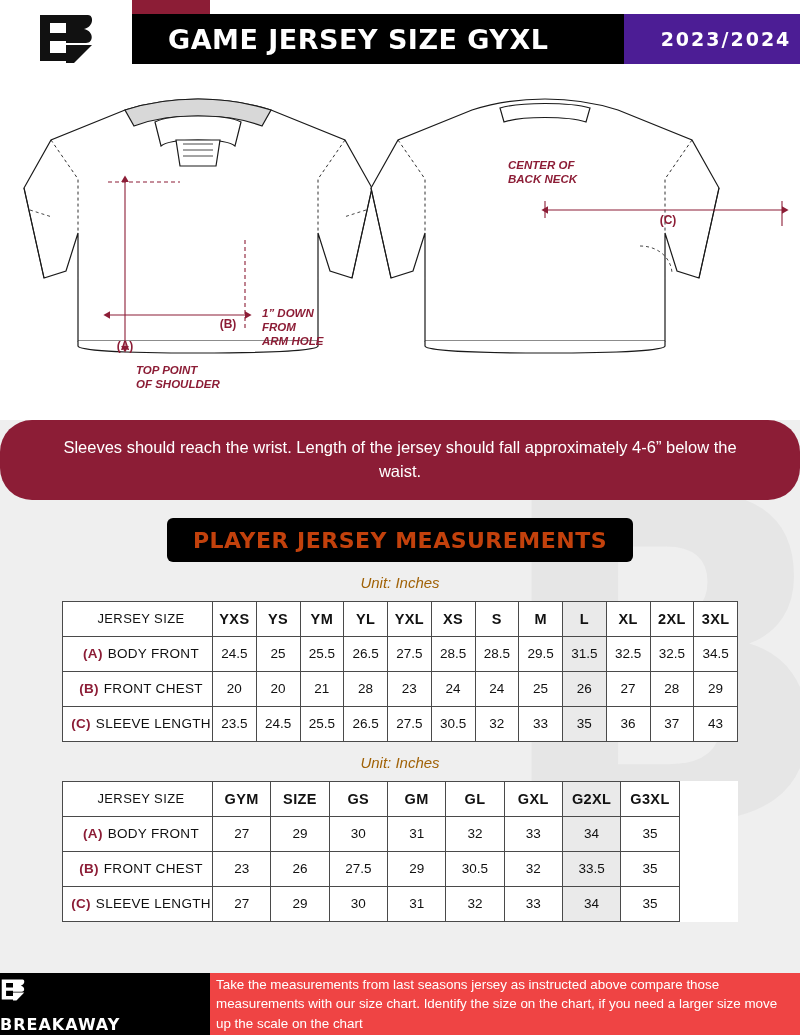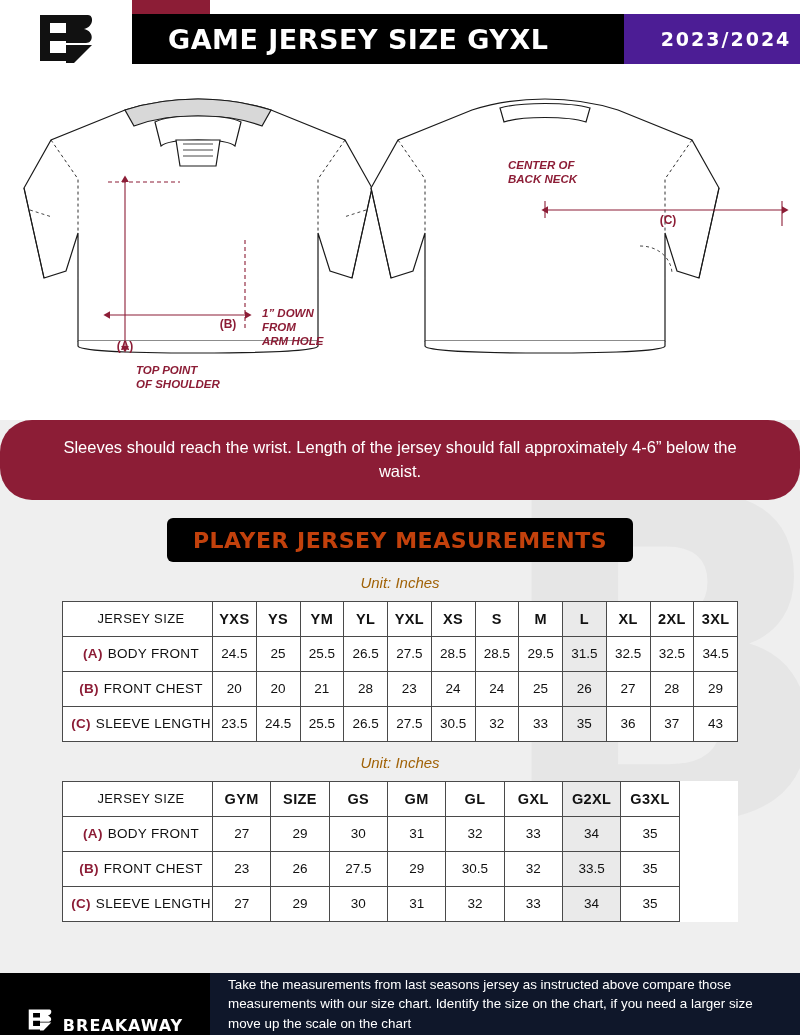--- a/index.html
+++ b/index.html
@@ -192,38 +192,39 @@
     position: absolute;
     left: 0; bottom: 0;
     width: 800px; height: 62px;
     display: flex;
     z-index: 3;
   }
   .footer-left {
     width: 210px;
     background: #000000;
     display: flex;
-    align-items: flex-end;
+    align-items: flex-start;
     justify-content: center;
     gap: 10px;
+    flex-direction: column;
   }
   .footer-brand {
     color: #ffffff;
     font-size: 16px;
     font-weight: bold;
     letter-spacing: 1px;
     font-family: "DejaVu Sans", sans-serif;
   }
   .footer-right {
     flex: 1;
-    background: #0f172a;
+    background: #ef4444;
     color: #ffffff;
     font-size: 13.4px;
     line-height: 1.42;
-    padding: 8px 14px 8px 18px;
+    padding: 8px 14px 8px 6px;
     display: flex;
     align-items: center;
   }
 </style>
 </head>
 <body>
 
 <div class="page">
 
   <div class="watermark">B</div>

